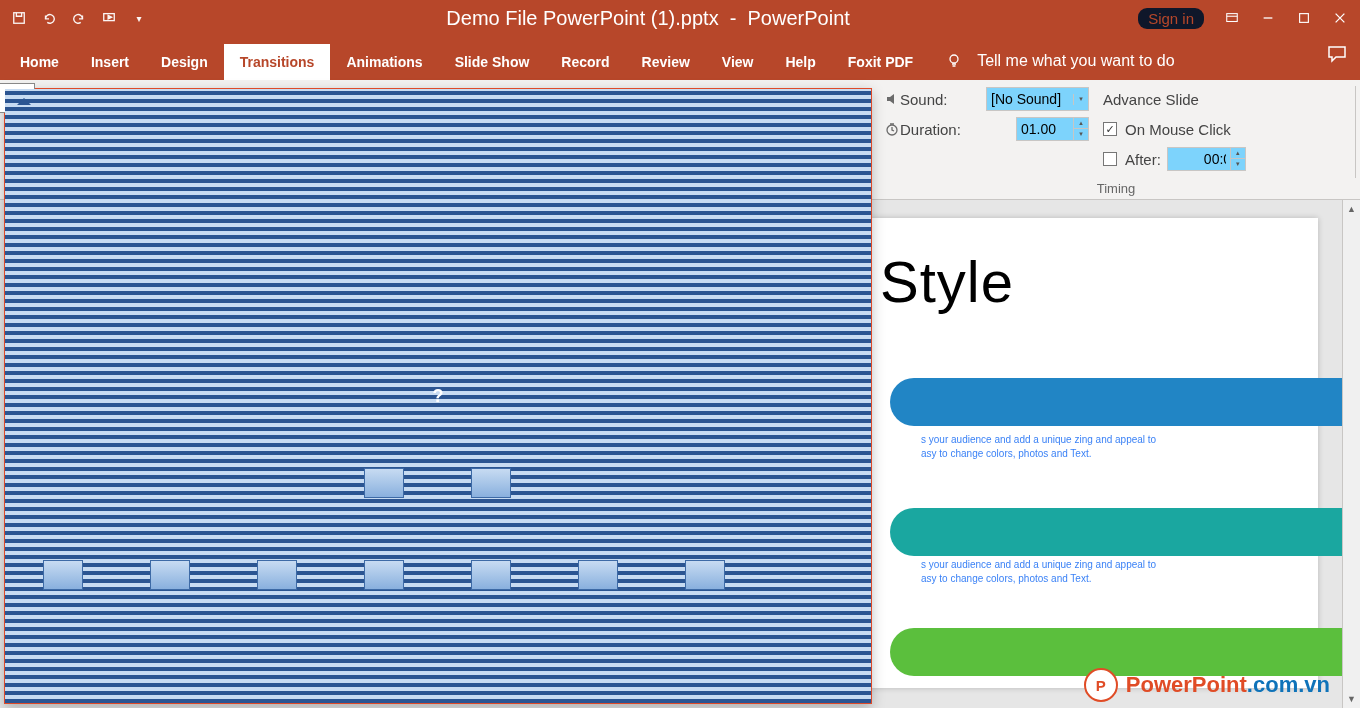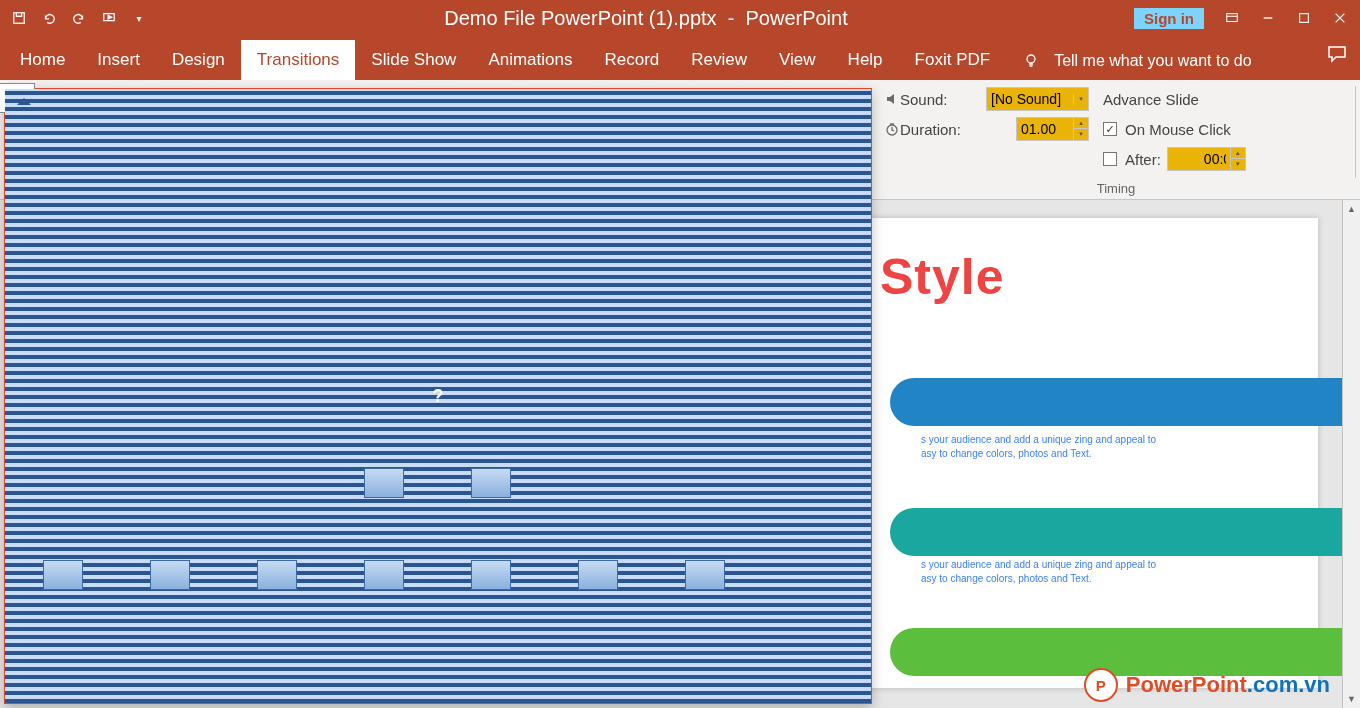--- a/index.html
+++ b/index.html
@@ -13,37 +13,37 @@
   }
   *{box-sizing:border-box;font-family:"Segoe UI",Arial,sans-serif;}
   body{margin:0;background:#fff;width:1360px;height:708px;overflow:hidden;font-size:13px;color:#333;}
   
   
   .titlebar{height:36px;background:var(--pp-orange);display:flex;align-items:center;color:#fff;}
   .qat{display:flex;align-items:center;gap:12px;padding:0 10px;}
   .qat .qbtn{width:18px;height:18px;display:flex;align-items:center;justify-content:center;opacity:.95;}
   .title-center{flex:1;text-align:center;font-size:20px;}
   .title-right{display:flex;align-items:center;gap:20px;padding-right:12px;}
-  .signin{background:#7dd3fc;color:var(--pp-orange);font-weight:700;padding:2px 10px;font-size:15px;}
+  .signin{background:#0f172a;color:var(--pp-orange);font-weight:400;padding:2px 10px;font-size:15px;border-radius:9px;}
   .winbtn{width:16px;height:16px;display:flex;align-items:center;justify-content:center;font-size:14px;}
   .qat svg,.winbtn svg{width:14px;height:14px;}
   
   
   .ribtabs{height:44px;background:var(--pp-orange);display:flex;align-items:flex-end;color:#fff;padding:0 4px;position:relative;}
-  .ribtab{padding:10px 16px 10px 16px;font-size:17px;cursor:pointer;}
+  .ribtab{padding:10px 16px 10px 16px;font-size:14px;cursor:pointer;font-weight:bold;}
   .ribtab.active{background:#fff;color:var(--pp-orange);}
   .tellme{display:flex;align-items:center;gap:14px;padding:10px 16px;font-size:16px;}
   .comments{position:absolute;right:12px;top:8px;}
   
   
   .ribbon-row{position:relative;height:120px;background:var(--pp-light);border-bottom:1px solid var(--pp-border);}
   .timing-group{position:absolute;left:876px;top:0;width:480px;height:118px;padding:4px 8px 0 8px;font-size:15px;color:#444;}
   .tg-row{display:flex;align-items:center;height:30px;}
   .tg-icn{width:16px;height:16px;display:inline-flex;align-items:center;justify-content:center;}
-  .combo{display:inline-flex;align-items:center;border:1px solid var(--pp-border);background:#eab308;height:24px;}
+  .combo{display:inline-flex;align-items:center;border:1px solid var(--pp-border);background:#7dd3fc;height:24px;}
   .combo input{border:none;outline:none;font-size:14px;padding:0 4px;background:transparent;}
   .spin{display:flex;flex-direction:column;border-left:1px solid var(--pp-border);}
   .spin div{width:14px;height:11px;font-size:7px;line-height:9px;text-align:center;color:#555;border-bottom:1px solid var(--pp-border);}
   .spin div:last-child{border-bottom:none;}
   .chk{width:14px;height:14px;border:1px solid #767676;display:inline-flex;align-items:center;justify-content:center;font-size:11px;color:#333;background:#fff;}
   .group-caption{position:absolute;bottom:2px;left:0;right:0;text-align:center;color:#666;font-size:13px;}
   .vsep{position:absolute;right:0;top:6px;bottom:20px;border-right:1px solid var(--pp-border);}
   
   
   .gallery{position:absolute;left:4px;top:88px;width:868px;height:616px;background:#fff;border:1px solid #de4a29;box-shadow:0 4px 12px rgba(0,0,0,.25);z-index:50;}
@@ -66,21 +66,21 @@
   .ico-flash::after{content:'';position:absolute;inset:0;background:radial-gradient(circle,#fff 0,#5c8fce 60%,#2b5592 100%);}
   .ico-stripes::after{content:'';position:absolute;inset:0;background:repeating-linear-gradient(0deg,#2b5592 0 4px,#c7dbf2 4px 8px);}
   .ico-none>div{background:#dbe9f8;}
   .ico-two::before{content:'';position:absolute;left:-6px;top:-4px;width:34px;height:26px;background:#cfe0f3;border:1px solid #3d6aa6;}
   .ico-cut::before{content:'';position:absolute;left:-8px;top:-6px;width:36px;height:28px;background:#fff;border:1px solid #888;}
   .ico-qmark::after{content:'?';position:absolute;inset:0;display:flex;align-items:center;justify-content:center;color:#fff;font-weight:bold;font-size:18px;}
   
   
   .workspace{position:absolute;left:0;top:200px;right:0;bottom:0;background:#e6e6e6;}
   .slide-canvas{position:absolute;left:190px;top:18px;width:1128px;height:470px;background:#fff;box-shadow:0 0 6px rgba(0,0,0,.2);}
-  .slide-title{position:absolute;left:690px;top:30px;font-size:50px;font-weight:700;color:#ef4444;letter-spacing:1px;}
+  .slide-title{position:absolute;left:690px;top:30px;font-size:58px;font-weight:400;color:#000000;letter-spacing:1px;}
   .pill{position:absolute;left:700px;height:48px;border-radius:24px;width:550px;}
   .pill.p1{top:160px;background:#2185c5;}
   .pill.p2{top:290px;background:#1aa7a0;}
   .pill.p3{top:410px;background:#5bbf3d;}
   .slide-text{position:absolute;left:688px;font-size:10px;color:#3b82f6;line-height:1.35;margin-left:43px;}
   .slide-text.t1{top:215px;}
   .slide-text.t2{top:340px;}
   .vscroll{position:absolute;right:0;top:0;bottom:0;width:18px;background:#f0f0f0;border-left:1px solid var(--pp-border);}
   .vscroll .up,.vscroll .dn{height:18px;display:flex;align-items:center;justify-content:center;font-size:9px;color:#666;}
   .vscroll .dn{position:absolute;bottom:0;width:100%;}
@@ -149,22 +149,22 @@
       </span>
   </div>
 </div>
 
 <div class="ribtabs" id="ribtabs">
 
   <span class="ribtab">Home</span>
     <span class="ribtab">Insert</span>
     <span class="ribtab">Design</span>
     <span class="ribtab active">Transitions</span>
+    <span class="ribtab">Animations</span>
     <span class="ribtab">Slide Show</span>
-    <span class="ribtab">Animations</span>
     <span class="ribtab">Record</span>
     <span class="ribtab">Review</span>
     <span class="ribtab">View</span>
     <span class="ribtab">Help</span>
     <span class="ribtab">Foxit PDF</span>
     <span class="tellme">
       <svg width="18" height="18" viewBox="0 0 18 18" fill="none" stroke="#fff" stroke-width="1.3">
         <circle cx="9" cy="7" r="4"></circle>
         <path d="M7 12h4M7.5 14h3"></path>
       </svg>

